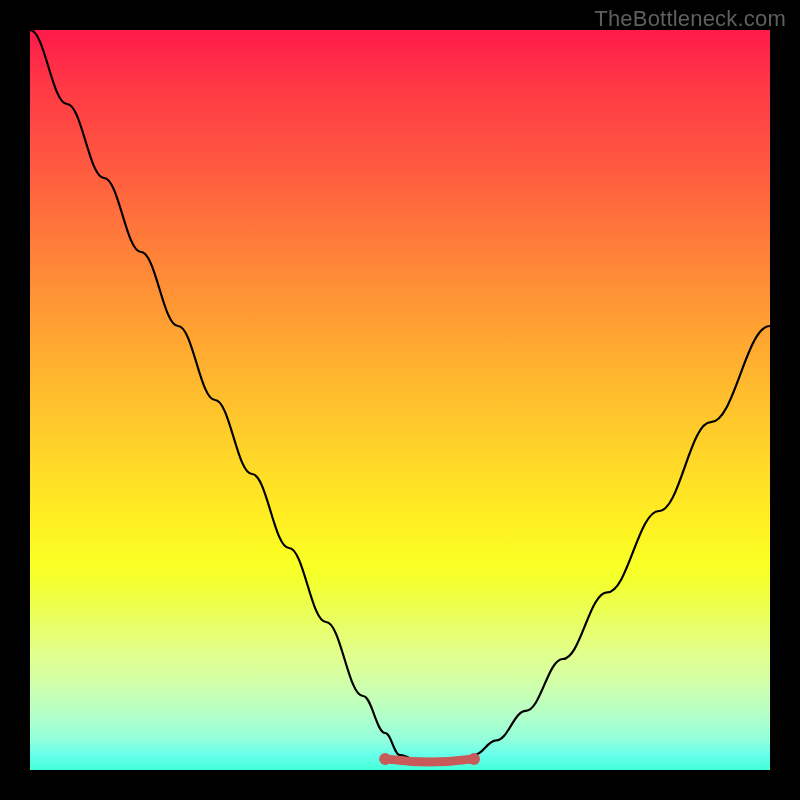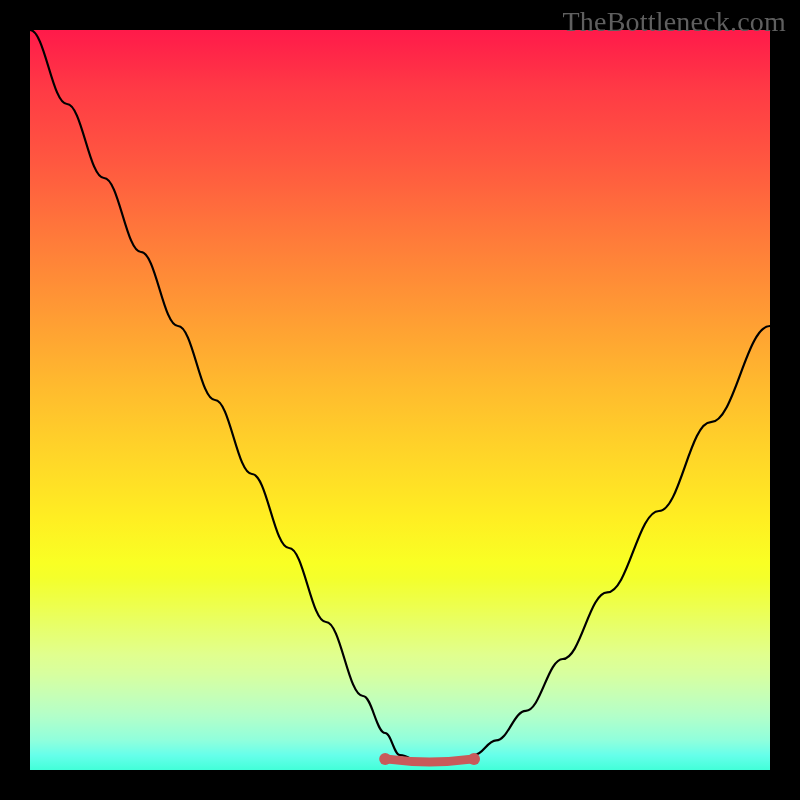--- a/index.html
+++ b/index.html
@@ -7,22 +7,22 @@
   .container {
     position: relative;
     width: 800px;
     height: 800px;
     background: #000;
   }
   .watermark {
     position: absolute;
     top: 6px;
     right: 14px;
-    font-family: Liberation Serif, serif;
-    font-size: 28px;
+    font-family: Liberation Sans, sans-serif;
+    font-size: 22px;
     color: #5f5f5f;
     letter-spacing: 0.2px;
     z-index: 5;
   }
   .plot {
     position: absolute;
     left: 30px;
     top: 30px;
     width: 740px;
     height: 740px;

